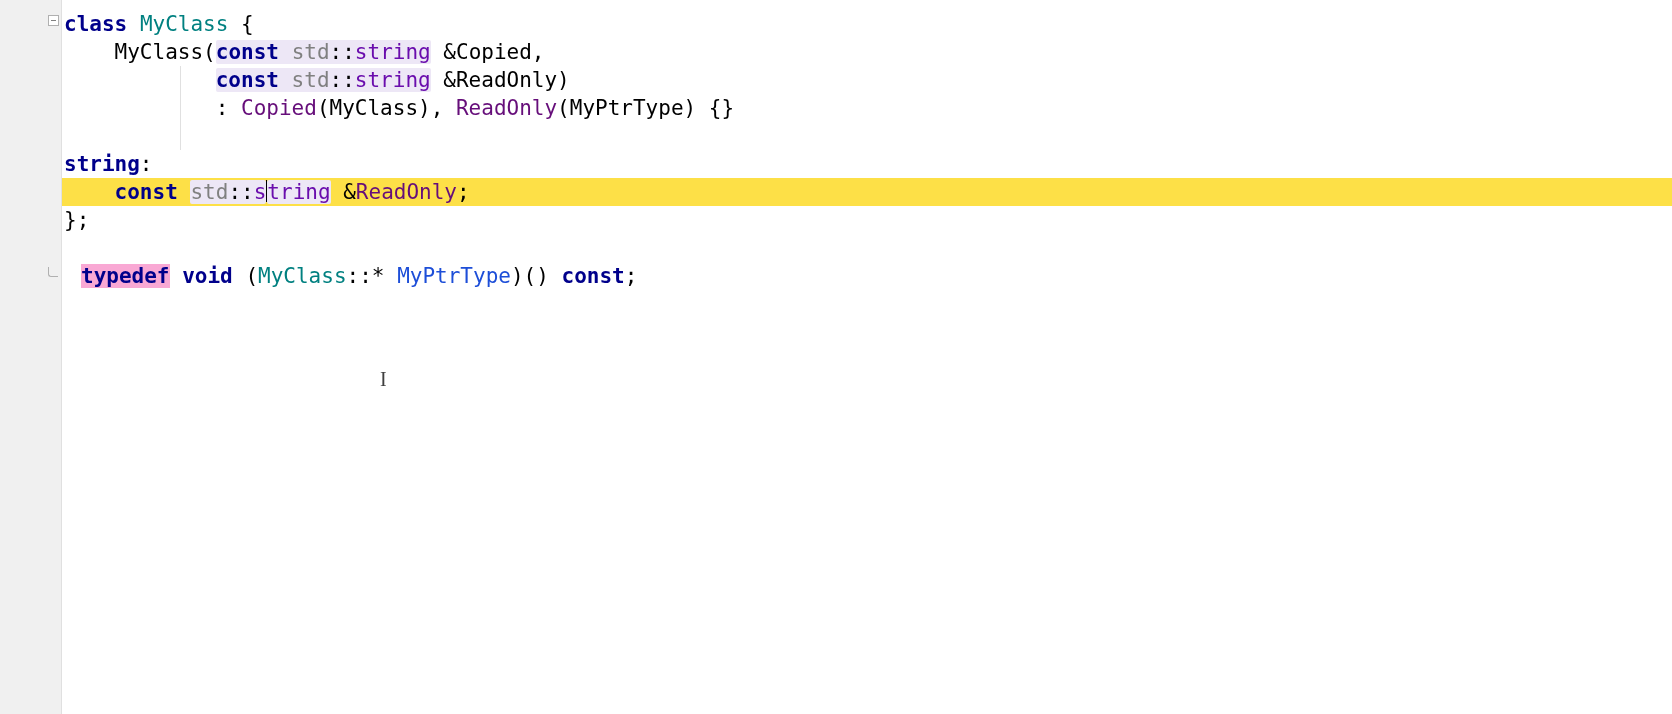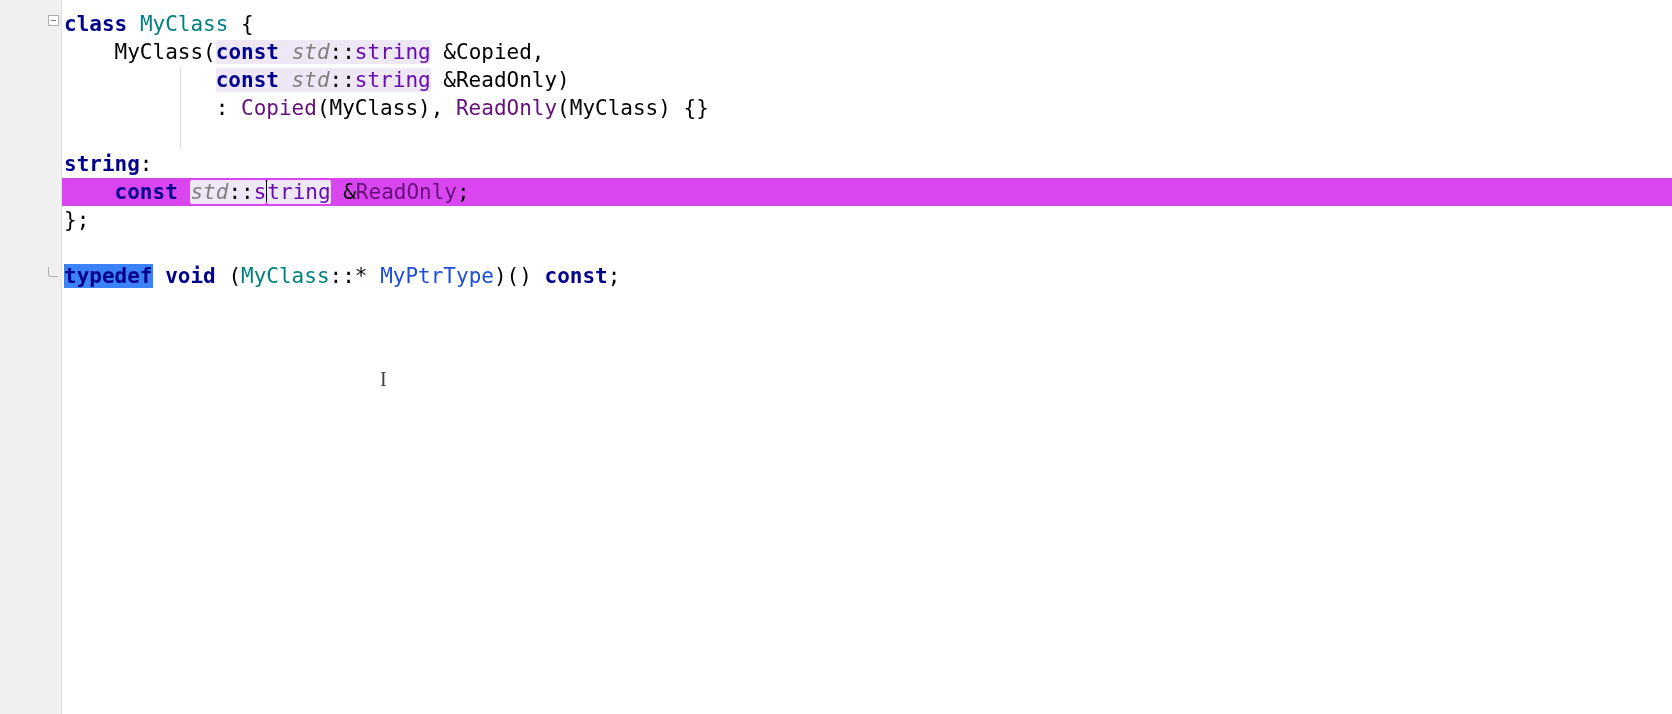--- a/index.html
+++ b/index.html
@@ -60,33 +60,34 @@
     padding-top: 10px;
   }
   .code-line {
     height: 28px;
     line-height: 28px;
     white-space: pre;
     padding-left: 2px;
     position: relative;
   }
   .hl-current {
-    background: #d946ef;
+    background: #fde047;
   }
   .hl-usage-bg {
     background: #ede7f6;
     border-radius: 2px;
   }
   .hl-typedef-bg {
-    background: #3b82f6;
+    background: #f9a8d4;
+    margin-left: 17px;
   }
   .kw-navy { color: #00008b; font-weight: bold; }
   .type { color: #008080; }
   .type-purple { color: #6a0dad; }
-  .ns { color: #808080; font-style: italic; }
+  .ns { color: #808080; }
   .member { color: #660e7a; }
   .plain { color: #000000; }
   .grey-type { color: #1d4ed8; }
   .bulb-icon {
     position: absolute;
     left: -40px;
     top: 4px;
     width: 18px;
     height: 18px;
   }
@@ -124,21 +125,21 @@
 
     <div class="indent-guide" style="left:118px; top:66px; height:84px;"></div>
 
     <div class="code-line"><span class="kw-navy">class</span><span class="plain"> </span><span class="type">MyClass</span><span class="plain"> {</span></div>
 
 
     <div class="code-line"><span>    </span><span class="plain">MyClass</span><span class="plain">(</span><span class="hl-usage-bg"><span class="kw-navy">const</span><span class="plain"> </span><span class="ns">std</span><span class="plain">::</span><span class="type-purple">string</span></span><span class="plain"> &amp;Copied,</span></div>
 
     <div class="code-line"><span>            </span><span class="hl-usage-bg"><span class="kw-navy">const</span><span class="plain"> </span><span class="ns">std</span><span class="plain">::</span><span class="type-purple">string</span></span><span class="plain"> &amp;ReadOnly)</span></div>
 
-    <div class="code-line"><span>            </span><span class="plain">: </span><span class="member">Copied</span><span class="plain">(MyClass), </span><span class="member">ReadOnly</span><span class="plain">(MyClass) {}</span></div>
+    <div class="code-line"><span>            </span><span class="plain">: </span><span class="member">Copied</span><span class="plain">(MyClass), </span><span class="member">ReadOnly</span><span class="plain">(MyPtrType) {}</span></div>
 
     <div class="code-line"></div>
 
     <div class="code-line"><span class="kw-navy">string</span><span class="plain">:</span></div>
 
 
     <div class="code-line hl-current"><span>    </span><span class="kw-navy">const</span><span class="plain"> </span><span class="hl-usage-bg"><span class="ns">std</span><span class="plain">::</span><span class="type-purple">s</span></span><span class="caret"></span><span class="hl-usage-bg"><span class="type-purple">tring</span></span><span class="plain"> &amp;</span><span class="member">ReadOnly</span><span class="plain">;</span></div>
 
     <div class="code-line"><span class="plain">};</span></div>
 

